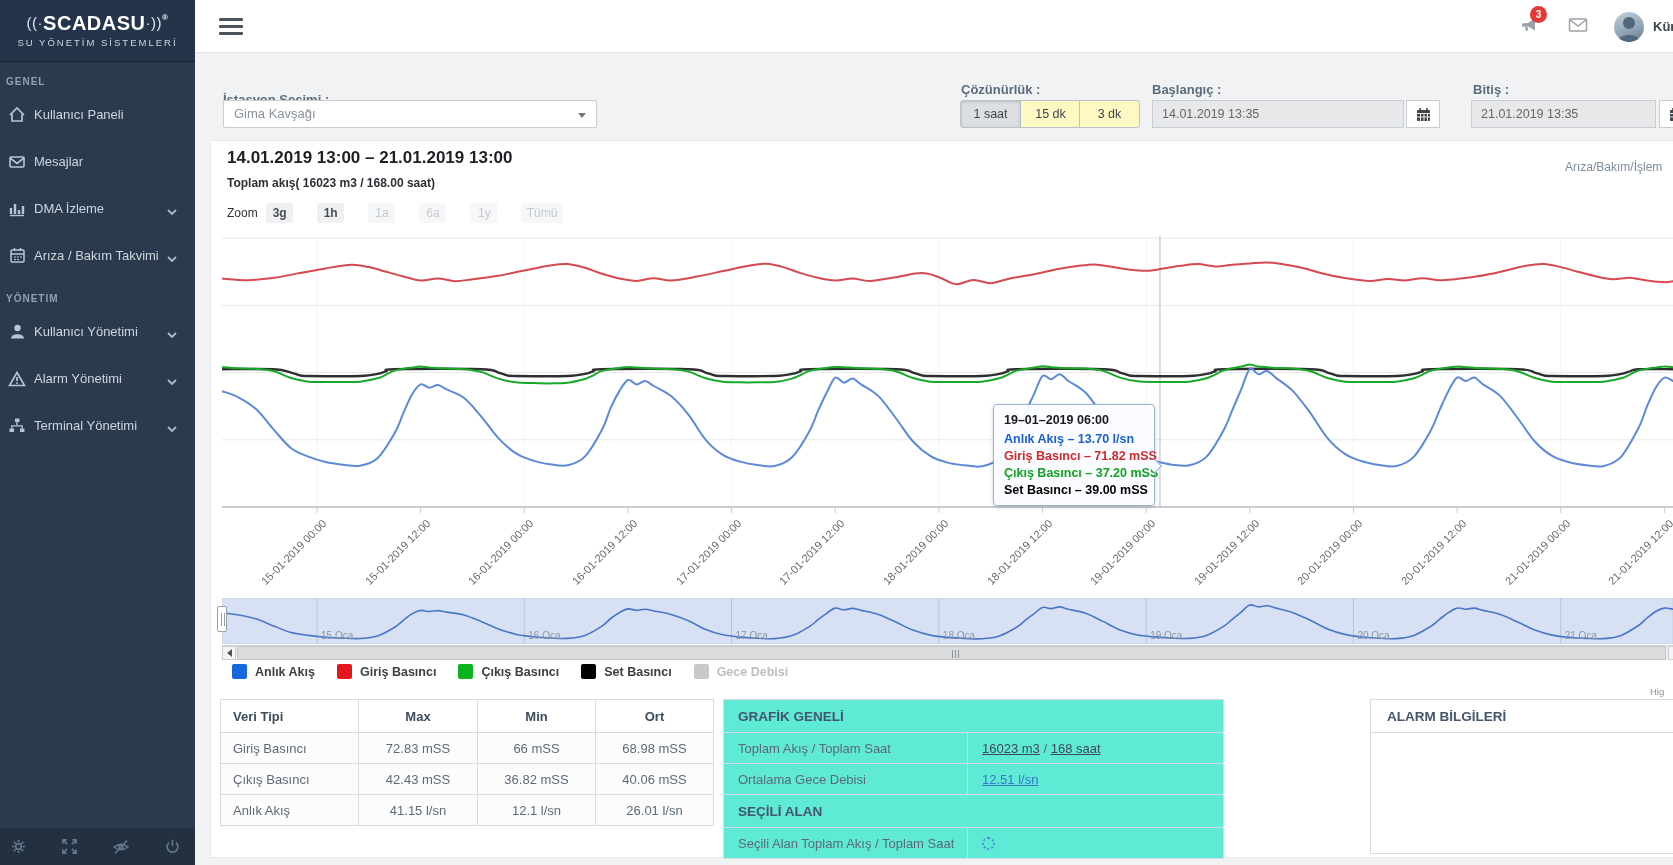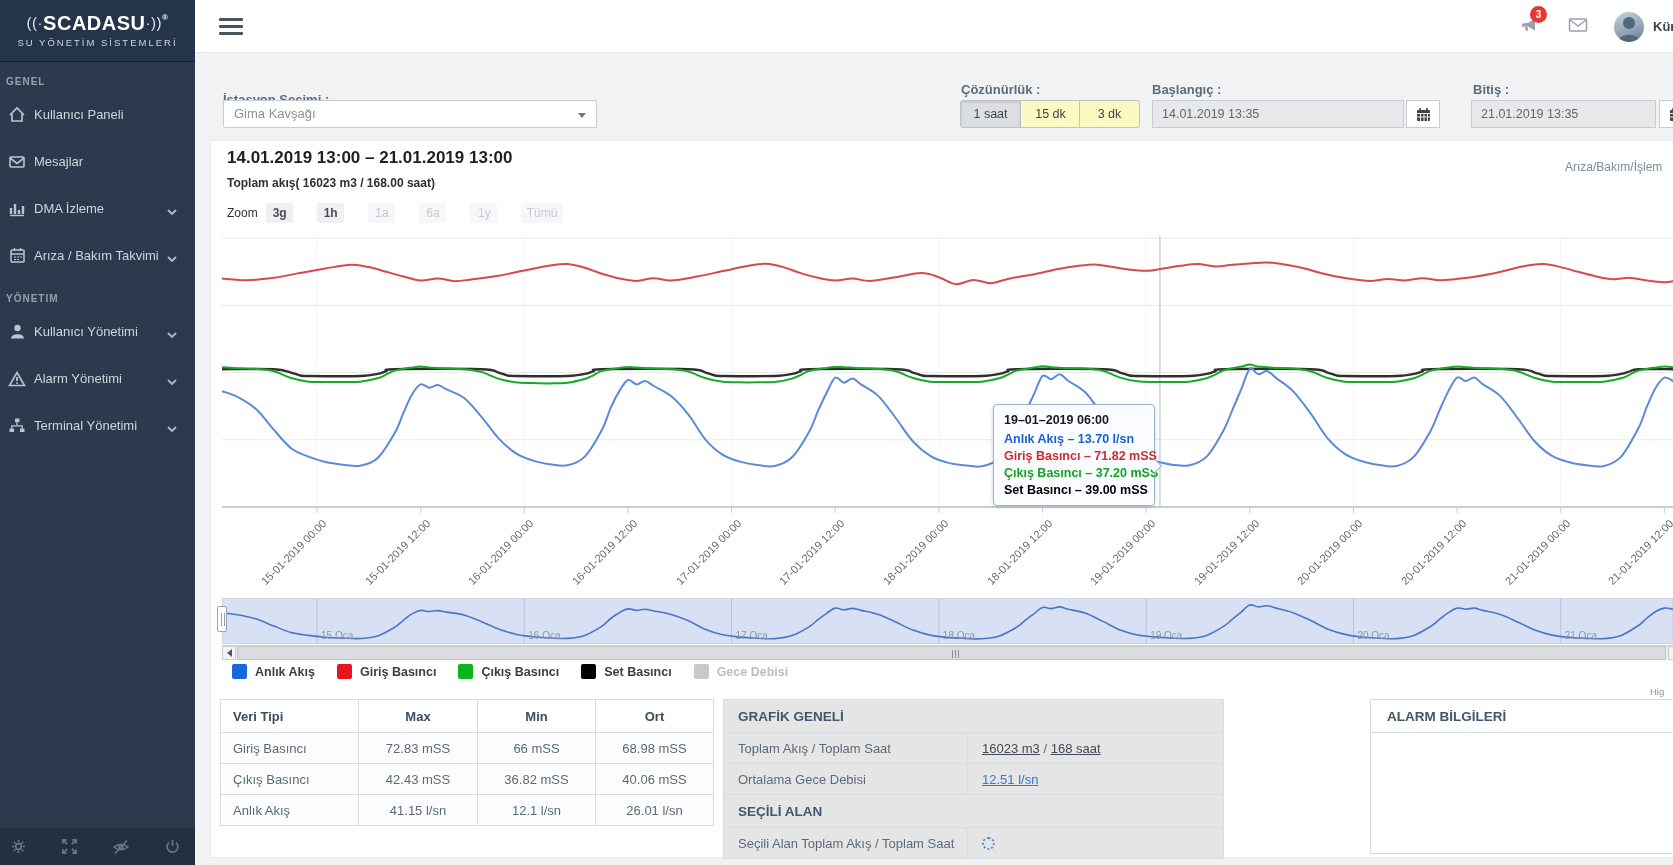--- a/index.html
+++ b/index.html
@@ -91,21 +91,21 @@
 
   
   table { border-collapse:collapse; background:#fff; }
   td,th { border:1px solid #d8dce0; font-size:13px; color:#5c6a77; }
   #tbl-veri { position:absolute; left:220px; top:699px; width:493px; table-layout:fixed; }
   #tbl-veri th { font-weight:bold; color:#3d4d5d; height:33px; }
   #tbl-veri th:first-child { text-align:left; padding-left:12px; }
   #tbl-veri td { height:31px; text-align:center; background:#fcfcfd; }
   #tbl-veri td:first-child { text-align:left; padding-left:12px; }
   #tbl-grafik { position:absolute; left:723px; top:699px; width:500px; table-layout:fixed; }
-  #tbl-grafik td { height:31px; padding-left:14px; background:#e5e5e5; }
+  #tbl-grafik td { height:31px; padding-left:14px; background:#5eead4; }
   #tbl-grafik td.sec-title { font-weight:bold; color:#44566c; font-size:13.5px; height:33px; }
   .lnk-dark { color:#3f4a55; text-decoration:underline; cursor:pointer; }
   .lnk-blue { color:#3579c8; text-decoration:underline; cursor:pointer; }
   #spinner { display:inline-block; width:13px; height:13px; border:2px dotted #4a90d9; border-radius:50%; vertical-align:-2px; }
   #tbl-alarm { position:absolute; left:1370px; top:699px; width:305px; }
   #tbl-alarm td { height:33px; padding-left:16px; font-weight:bold; color:#44566c; font-size:13.5px; }
   #alarm-body { position:absolute; left:1370px; top:733px; width:305px; height:121px; background:#fff; border:1px solid #d8dce0; border-top:none; }
 
   svg text { font-family:"Liberation Sans", sans-serif; }
 </style>

